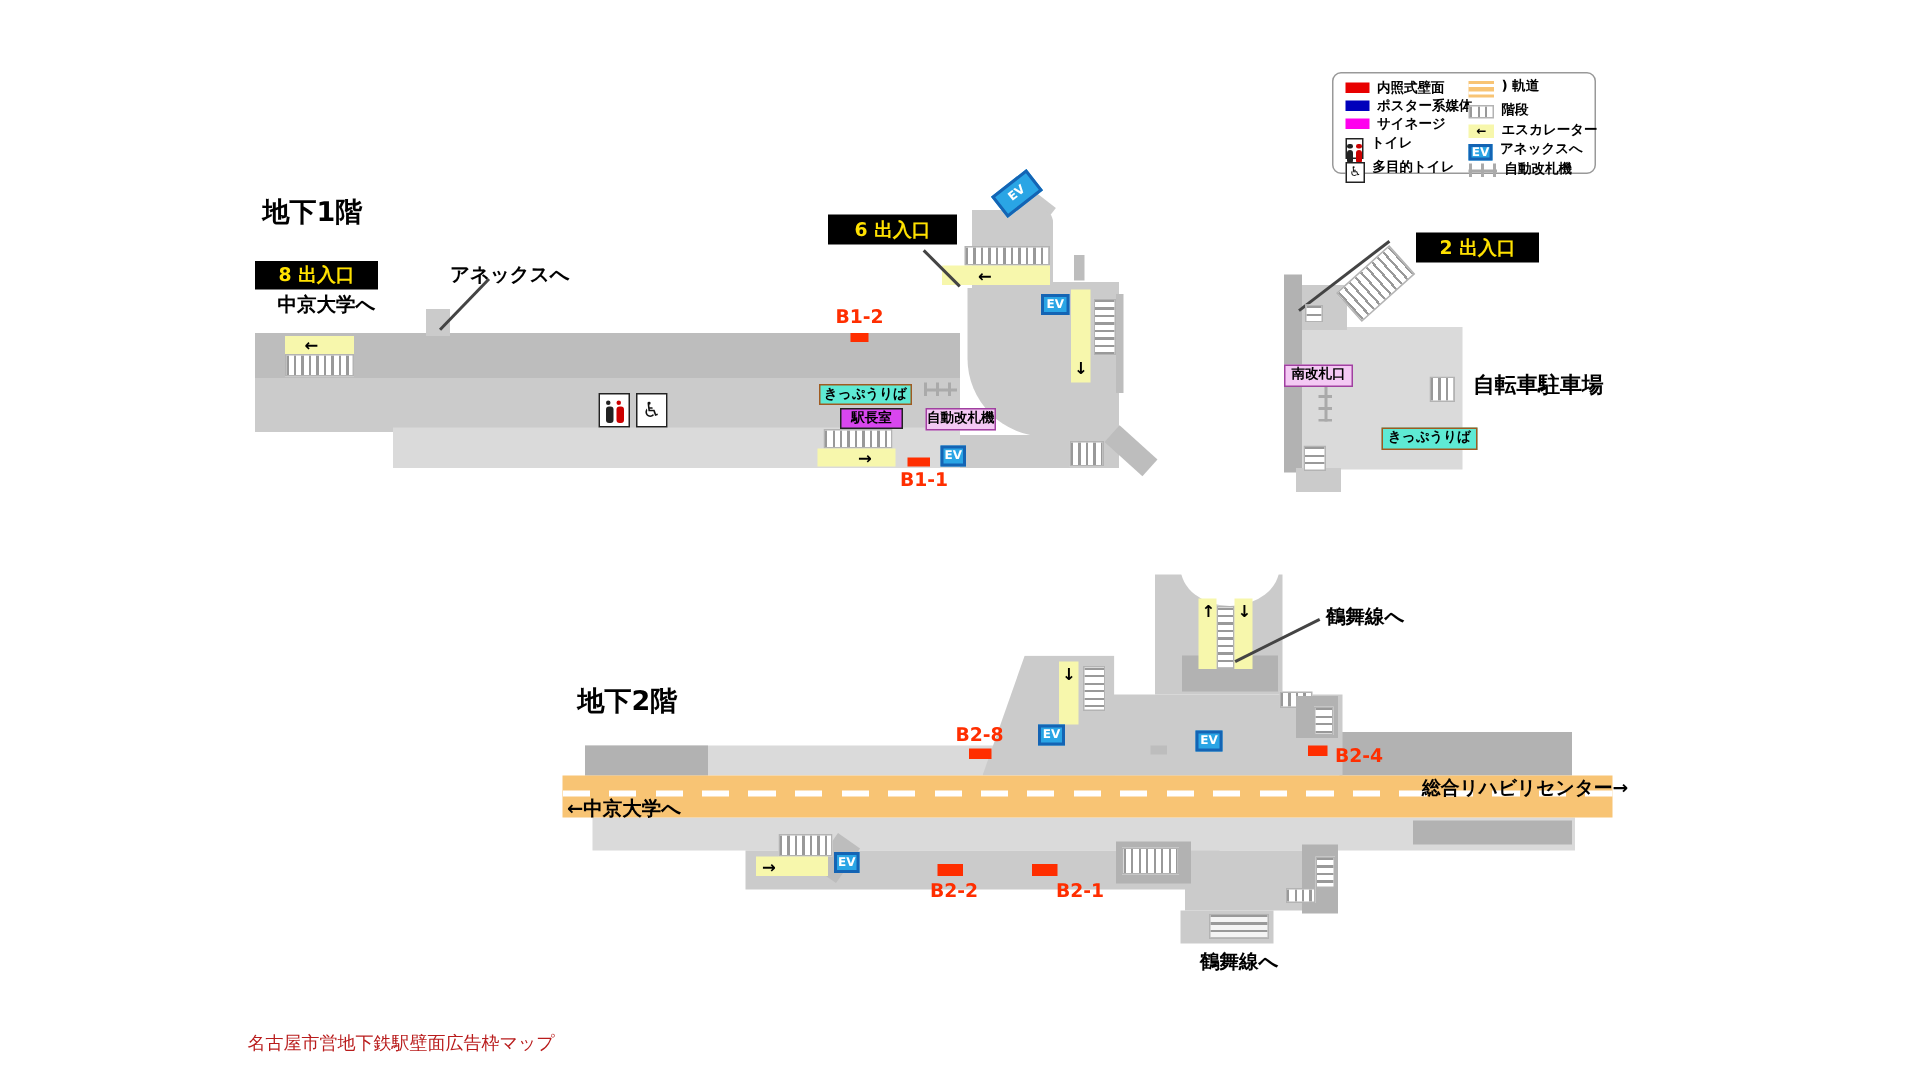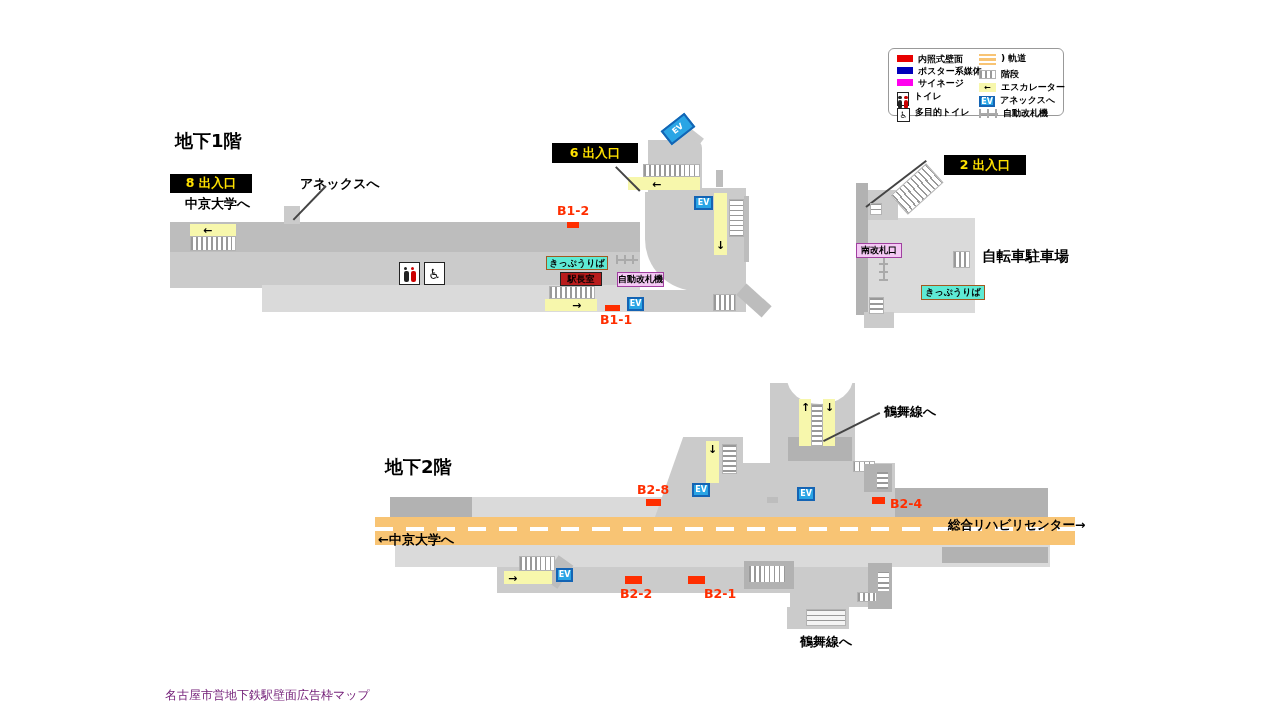--- a/index.html
+++ b/index.html
@@ -11,41 +11,41 @@
   .st-h{background-color:#fff;background-image:repeating-linear-gradient(180deg,#999 0 1.5px,transparent 1.5px 5px);border:1px solid #b3b3b3;box-sizing:border-box}
   .esc{background:#F7F7AC}
   .arr{color:#000;font-weight:bold;font-size:11px;line-height:1;white-space:nowrap}
   .ev{background:#2AA5E5;border:2px solid #1464B4;color:#fff;font-size:8px;font-weight:bold;display:flex;align-items:center;justify-content:center;box-sizing:border-box;line-height:1}
   .mark{background:#FF2E00}
   .adlbl{color:#FF2E00;font-weight:bold;font-size:12.5px;white-space:nowrap;line-height:1}
   .exitb{background:#000;color:#FFE100;font-weight:bold;font-size:12.5px;display:flex;align-items:center;justify-content:center;white-space:nowrap;box-sizing:border-box}
   .fac{font-size:9px;font-weight:bold;color:#000;display:flex;align-items:center;justify-content:center;white-space:nowrap;border:1.5px solid #000;box-sizing:border-box;line-height:1}
   .fac.ticket{background:#5eead4;border-color:#A05A20}
   .fac.gatebox{background:#F4C9F4;border-color:#A040A0}
-  .fac.office{background:#b91c1c;border-color:#222}
+  .fac.office{background:#d946ef;border-color:#222}
   .dir{font-weight:bold;font-size:13px;color:#000;white-space:nowrap;line-height:1.1}
   .h-floor{font-weight:bold;font-size:18px;color:#000;white-space:nowrap}
   .line{background:#444;height:1.5px}
   .gate-h{background-image:linear-gradient(#aaa,#aaa),repeating-linear-gradient(90deg,#aaa 0 2px,transparent 2px 8px);background-size:100% 2px,100% 100%;background-position:0 50%,0 0;background-repeat:no-repeat,repeat}
   .gate-v{background-image:linear-gradient(#aaa,#aaa),repeating-linear-gradient(180deg,#aaa 0 2px,transparent 2px 8px);background-size:2px 100%,100% 100%;background-position:50% 0,0 0;background-repeat:no-repeat,repeat}
   .capsule{background:#CA9BF7;border:2px solid #8f8f8f;border-radius:10px;box-shadow:2px 3px 4px rgba(0,0,0,.3),inset 0 0 0 2px #fff;display:flex;align-items:flex-end;padding:6px 12px;box-sizing:border-box}
   .capsule .tname{font-size:21px;font-weight:bold;color:#000;flex:1;line-height:1.2}
   .capsule .tcode{font-size:13px;font-weight:bold;color:#000;line-height:1.4}
   .legend{border:1.5px solid #999;border-radius:6px;background:#fff;box-sizing:border-box}
   .lrow{position:absolute;display:flex;align-items:flex-start;height:12px}
   .lrow .lbl{font-size:9px;font-weight:bold;color:#000;white-space:nowrap;line-height:1}
   .sw{flex:none;margin-right:5px}
   .toi{background:#fff;border:1.5px solid #222;display:flex;align-items:flex-start;justify-content:center;gap:2px;box-sizing:border-box}
   .toi i{position:relative;display:block;width:4px;height:9px;border-radius:2px;margin-top:7px}
   .toi i::before{content:"";position:absolute;top:-4.5px;left:.25px;width:3.5px;height:3.5px;border-radius:50%;background:inherit}
   .toi i.m{background:#222}.toi i.f{background:#C00}
   .wc{background:#fff;border:1.5px solid #222;display:flex;align-items:center;justify-content:center;box-sizing:border-box;color:#111;font-weight:bold}
   .trk{background:#F8C474}
   .trkdash{background-image:repeating-linear-gradient(90deg,#fff 0 18px,transparent 18px 31px);height:4px}
-  .ftr{font-size:12px;color:#701a75;white-space:nowrap}
+  .ftr{font-size:12px;color:#b91c1c;white-space:nowrap}
   .bikettl{font-weight:bold;font-size:14.5px;white-space:nowrap}
 </style>
 </head>
 <body>
 
 <div id="stage">
 
 
   <div class="abs legend" style="left:888px;top:48px;width:176px;height:68px">
     <div class="lrow" style="left:8px;top:6px">

